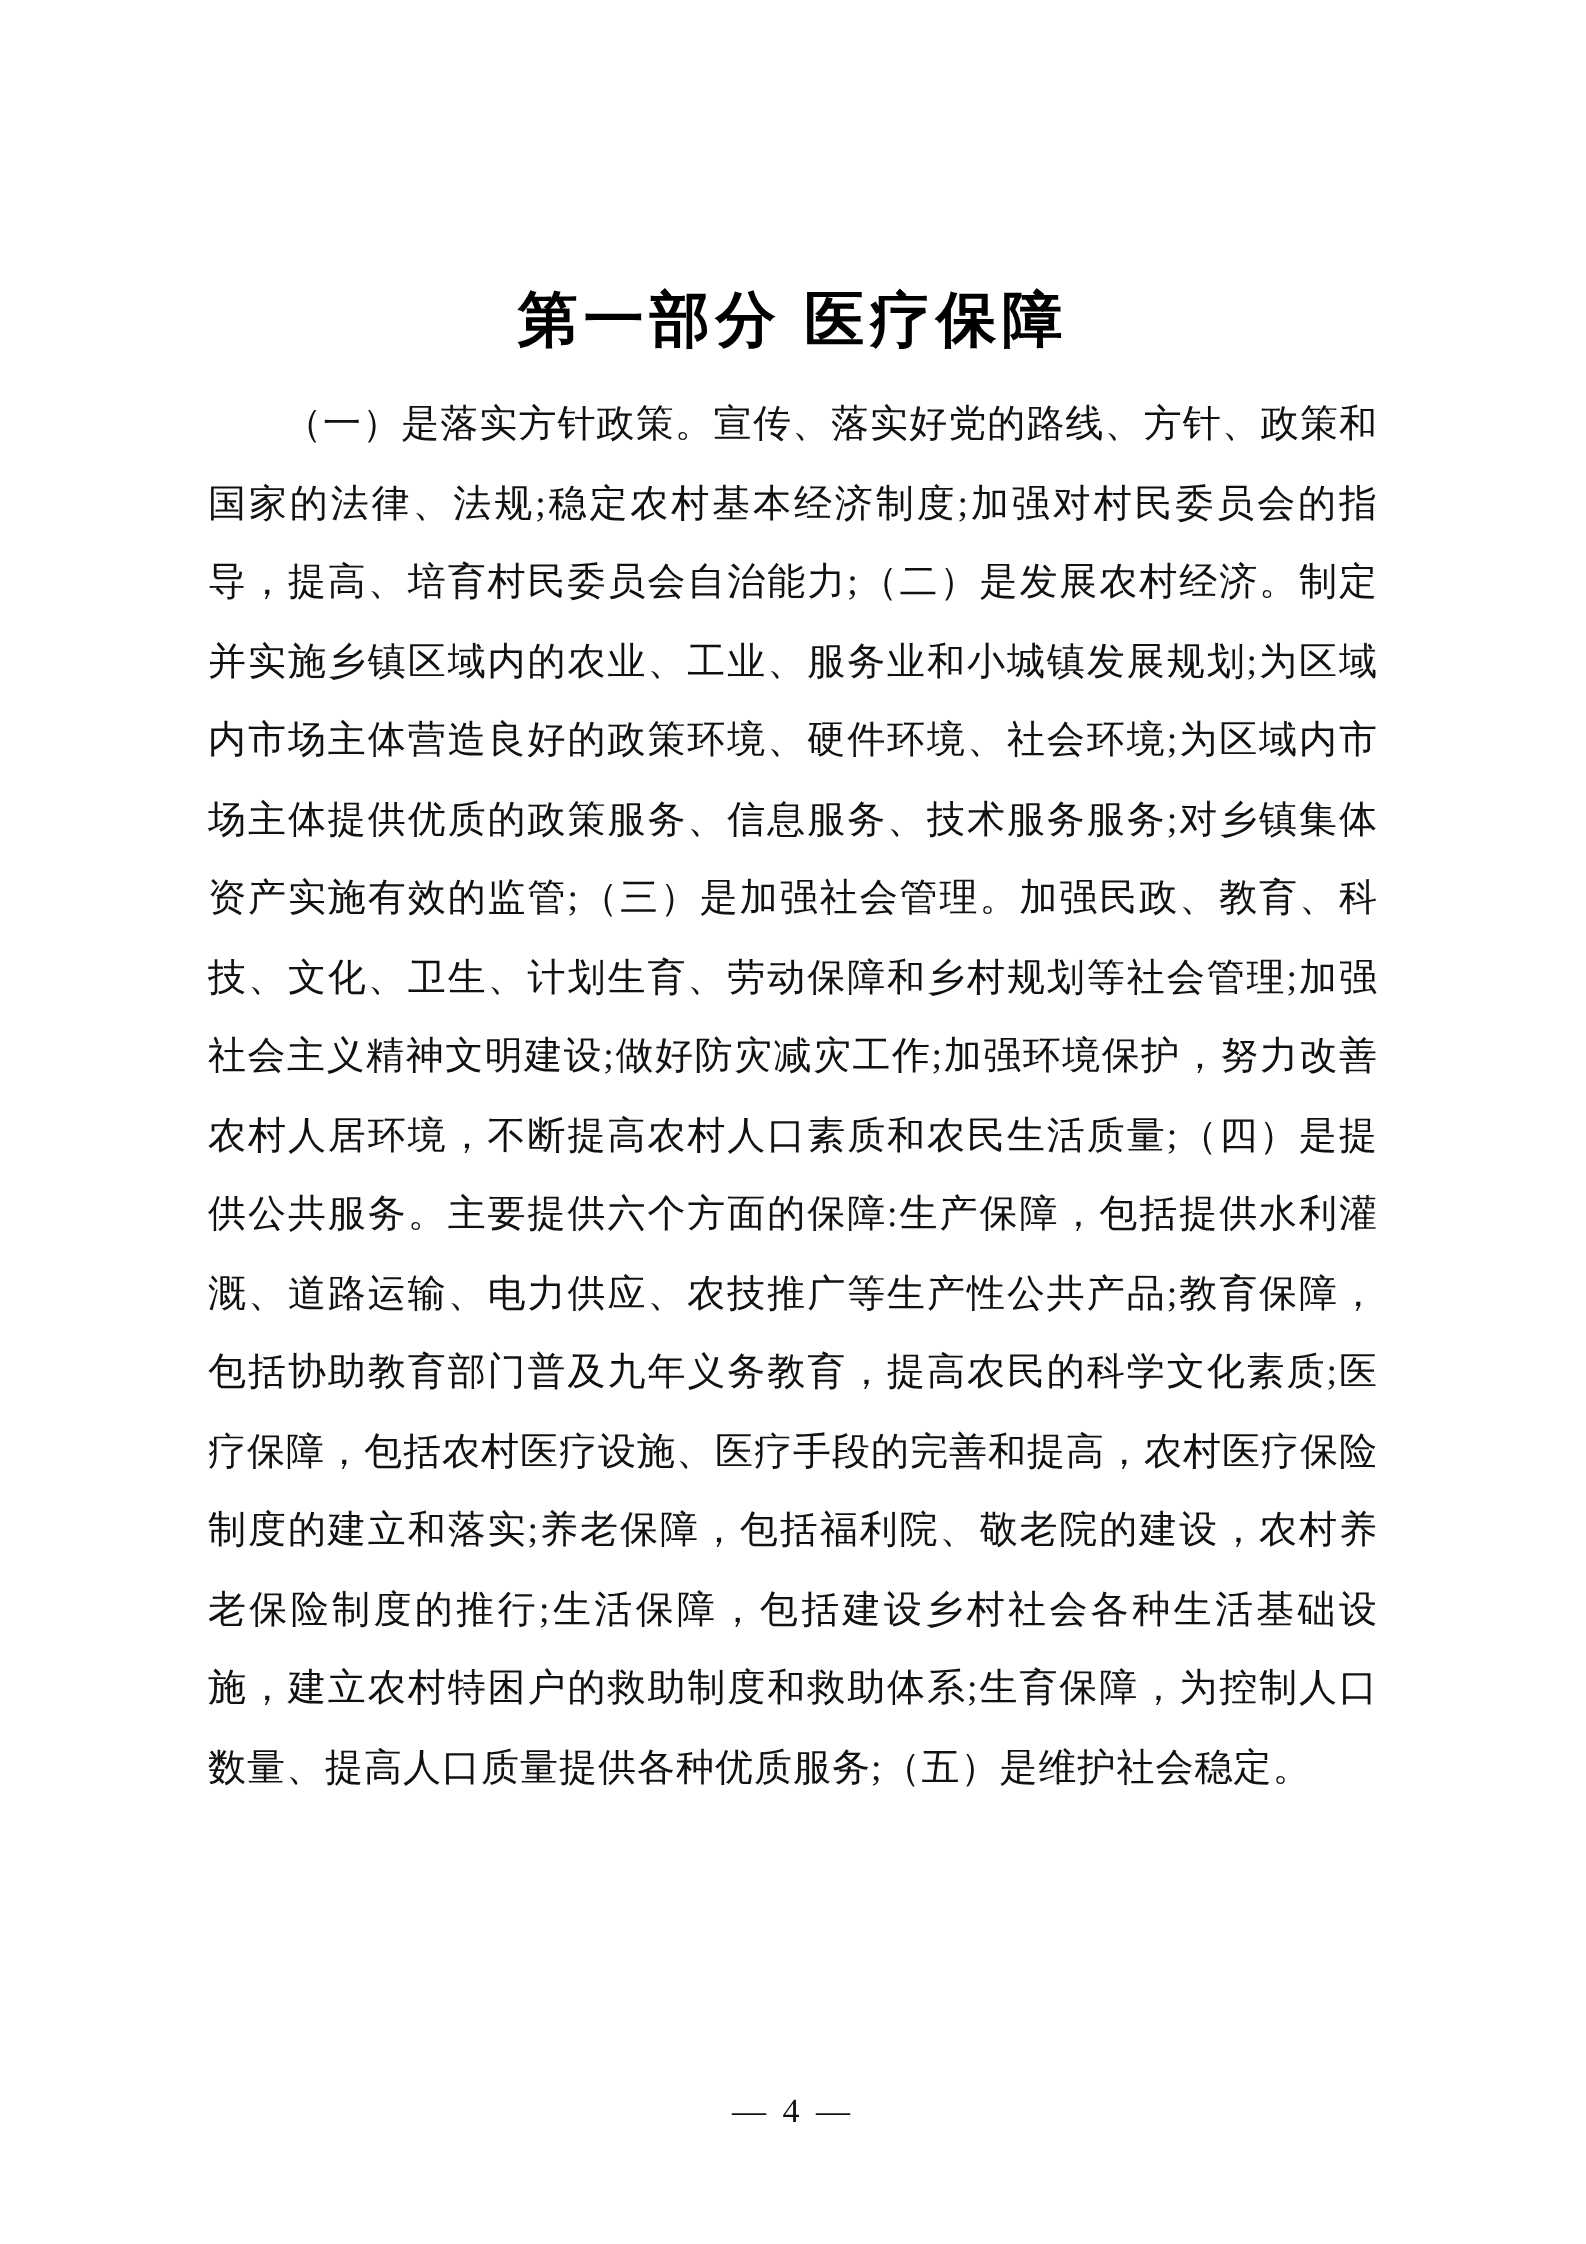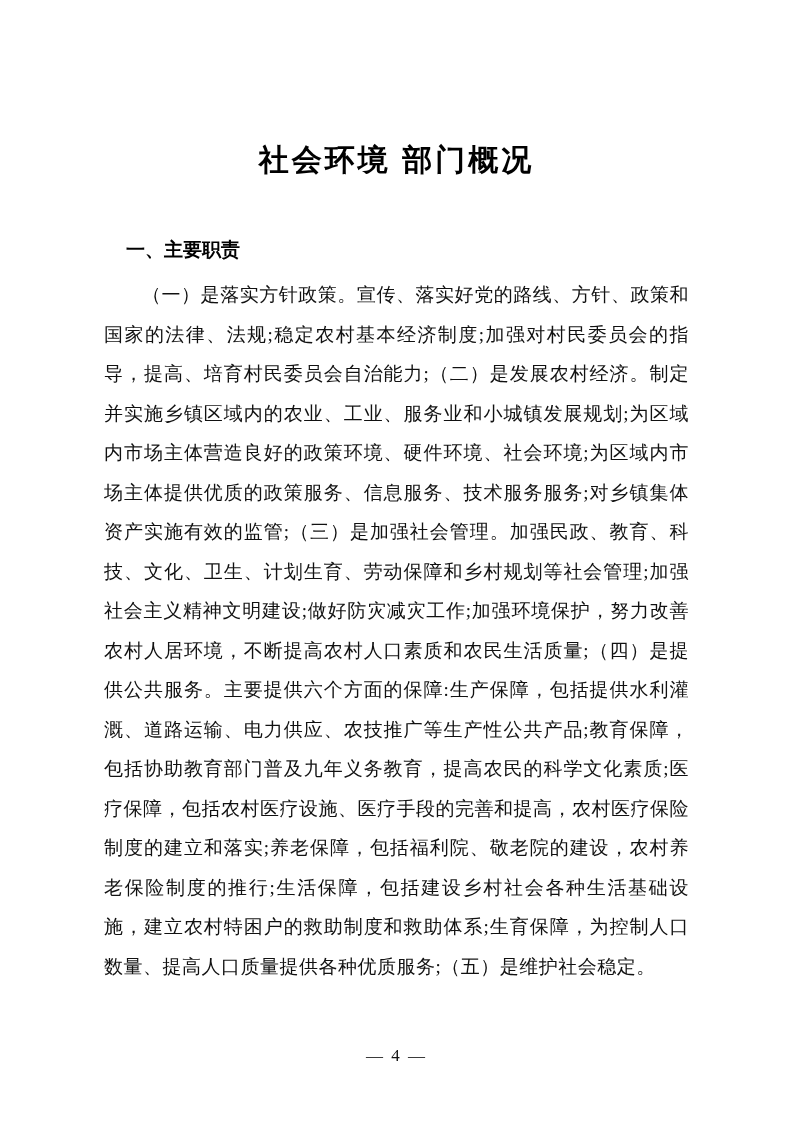--- a/index.html
+++ b/index.html
@@ -59,21 +59,20 @@
     font-size: 17px;
     color: #111111;
     letter-spacing: 2px;
   }
 </style>
 </head>
 <body>
 
 <div class="page">
 
-  <h1 class="doc-title">社会环境 部门概况</h1>
+  <h1 class="doc-title">第一部分 医疗保障</h1>
 
-  <h2 class="section-heading">一、主要职责</h2>
 
   <p class="body-paragraph">（一）是落实方针政策。宣传、落实好党的路线、方针、政策和国家的法律、法规;稳定农村基本经济制度;加强对村民委员会的指导，提高、培育村民委员会自治能力;（二）是发展农村经济。制定并实施乡镇区域内的农业、工业、服务业和小城镇发展规划;为区域内市场主体营造良好的政策环境、硬件环境、社会环境;为区域内市场主体提供优质的政策服务、信息服务、技术服务服务;对乡镇集体资产实施有效的监管;（三）是加强社会管理。加强民政、教育、科技、文化、卫生、计划生育、劳动保障和乡村规划等社会管理;加强社会主义精神文明建设;做好防灾减灾工作;加强环境保护，努力改善农村人居环境，不断提高农村人口素质和农民生活质量;（四）是提供公共服务。主要提供六个方面的保障:生产保障，包括提供水利灌溉、道路运输、电力供应、农技推广等生产性公共产品;教育保障，包括协助教育部门普及九年义务教育，提高农民的科学文化素质;医疗保障，包括农村医疗设施、医疗手段的完善和提高，农村医疗保险制度的建立和落实;养老保障，包括福利院、敬老院的建设，农村养老保险制度的推行;生活保障，包括建设乡村社会各种生活基础设施，建立农村特困户的救助制度和救助体系;生育保障，为控制人口数量、提高人口质量提供各种优质服务;（五）是维护社会稳定。</p>
 
   <div class="page-footer">— 4 —</div>
 
 </div>
 
 </body></html>

